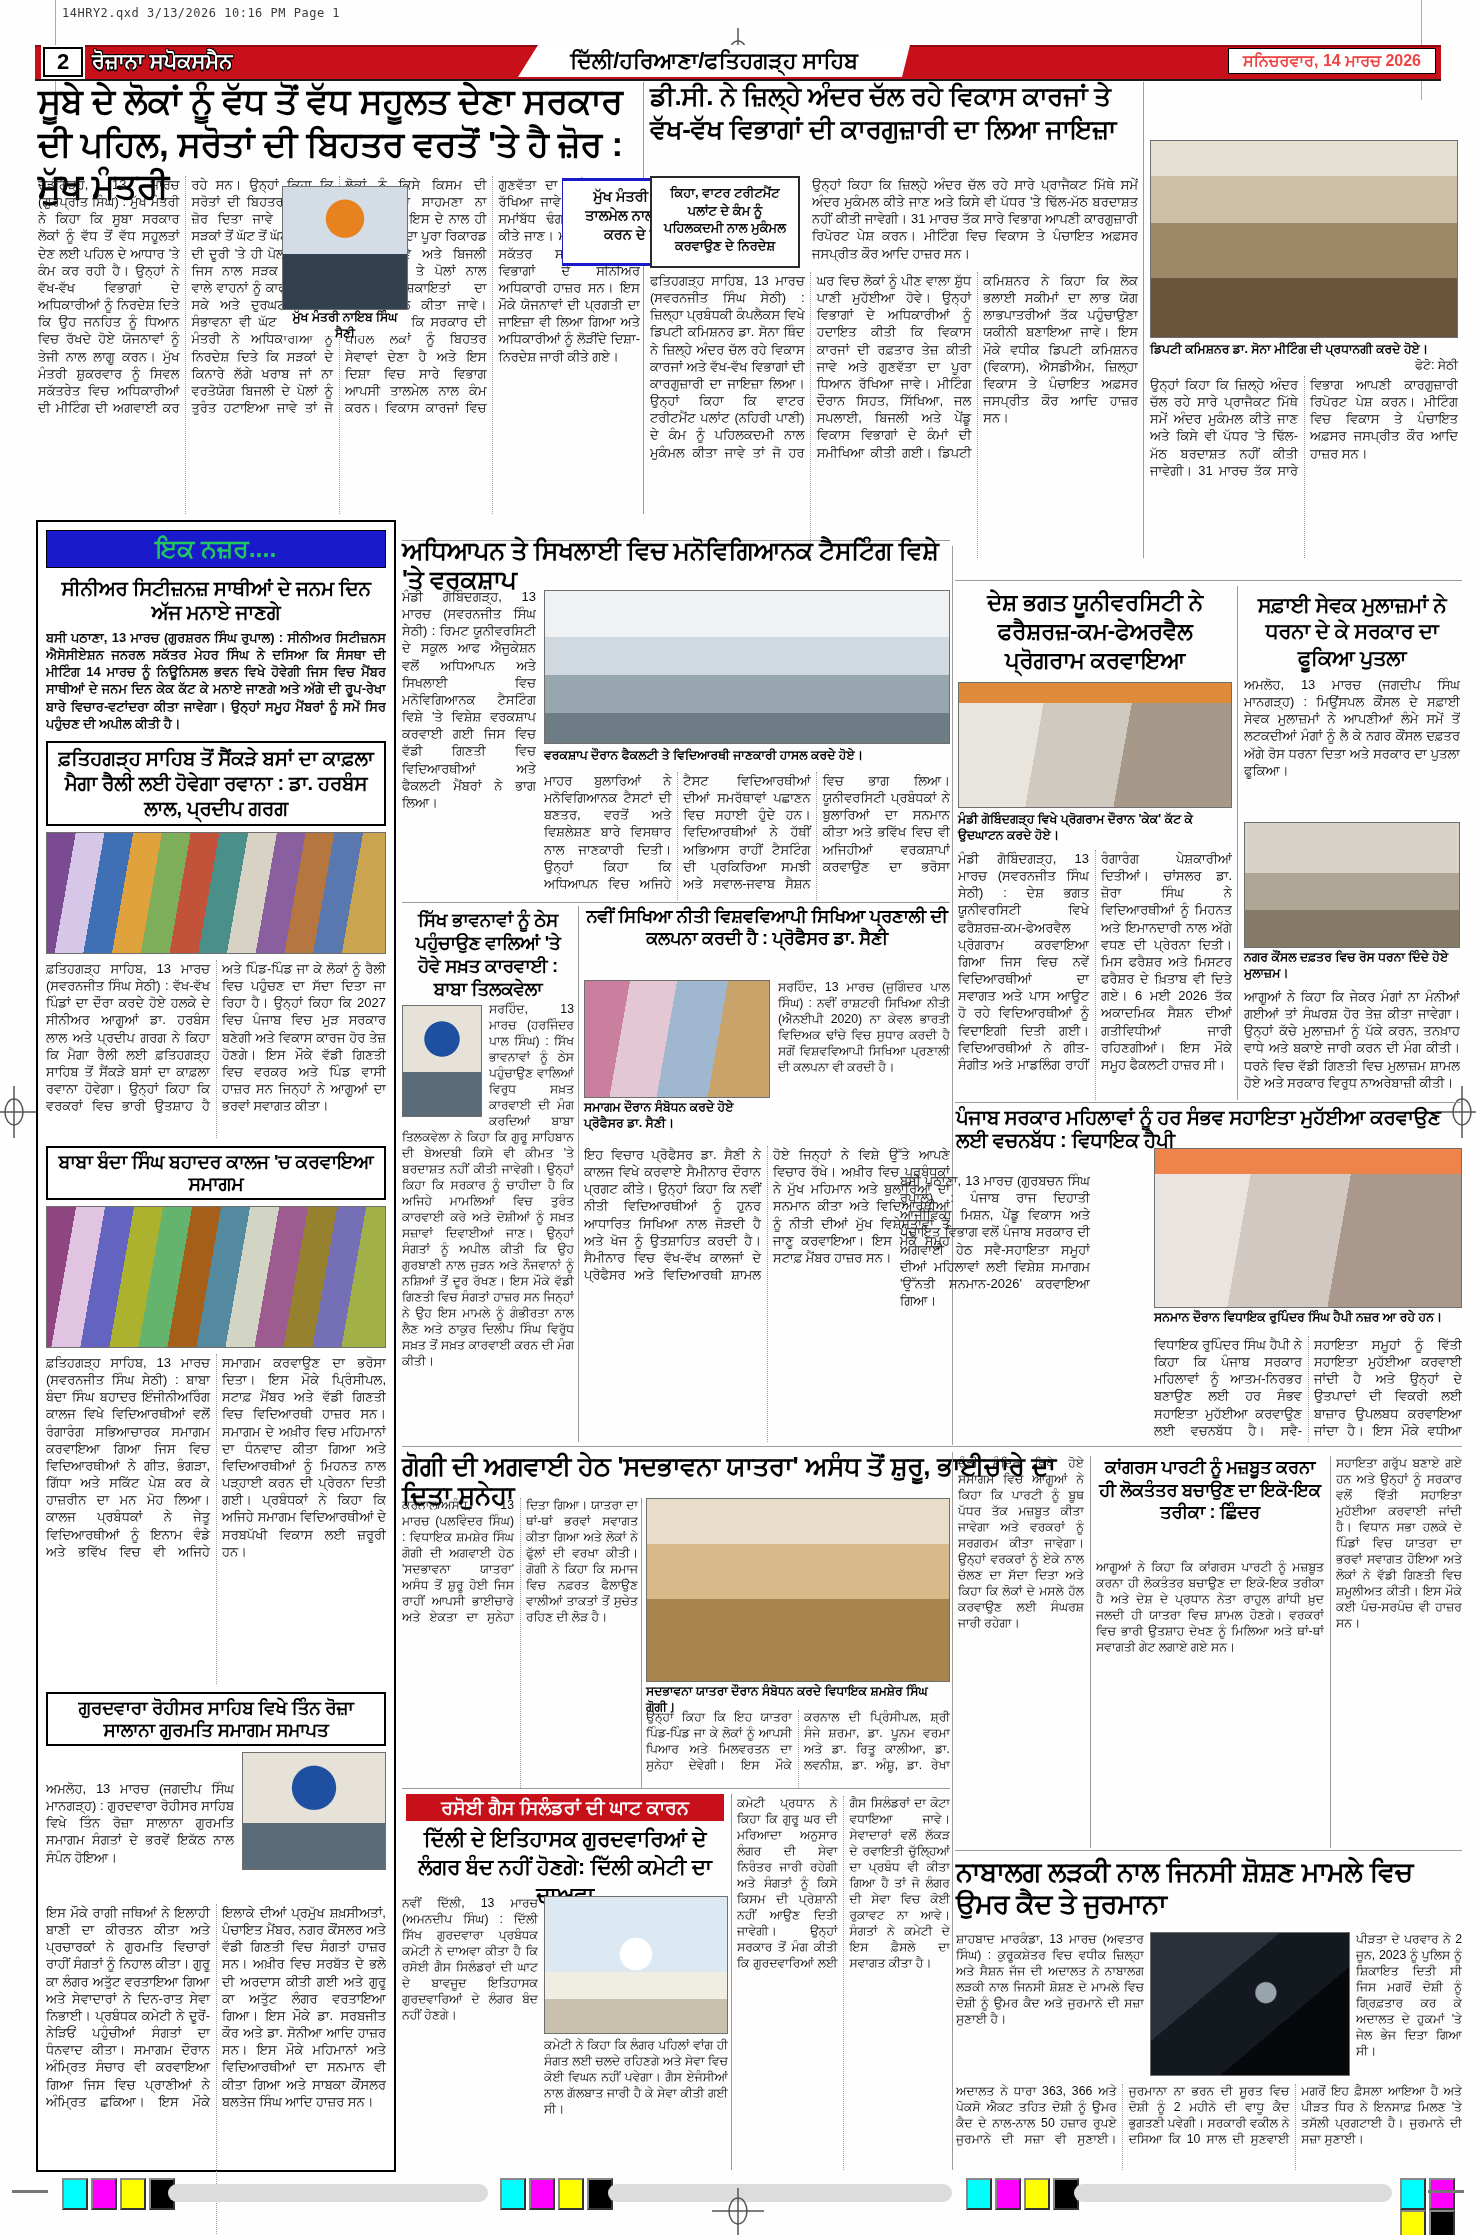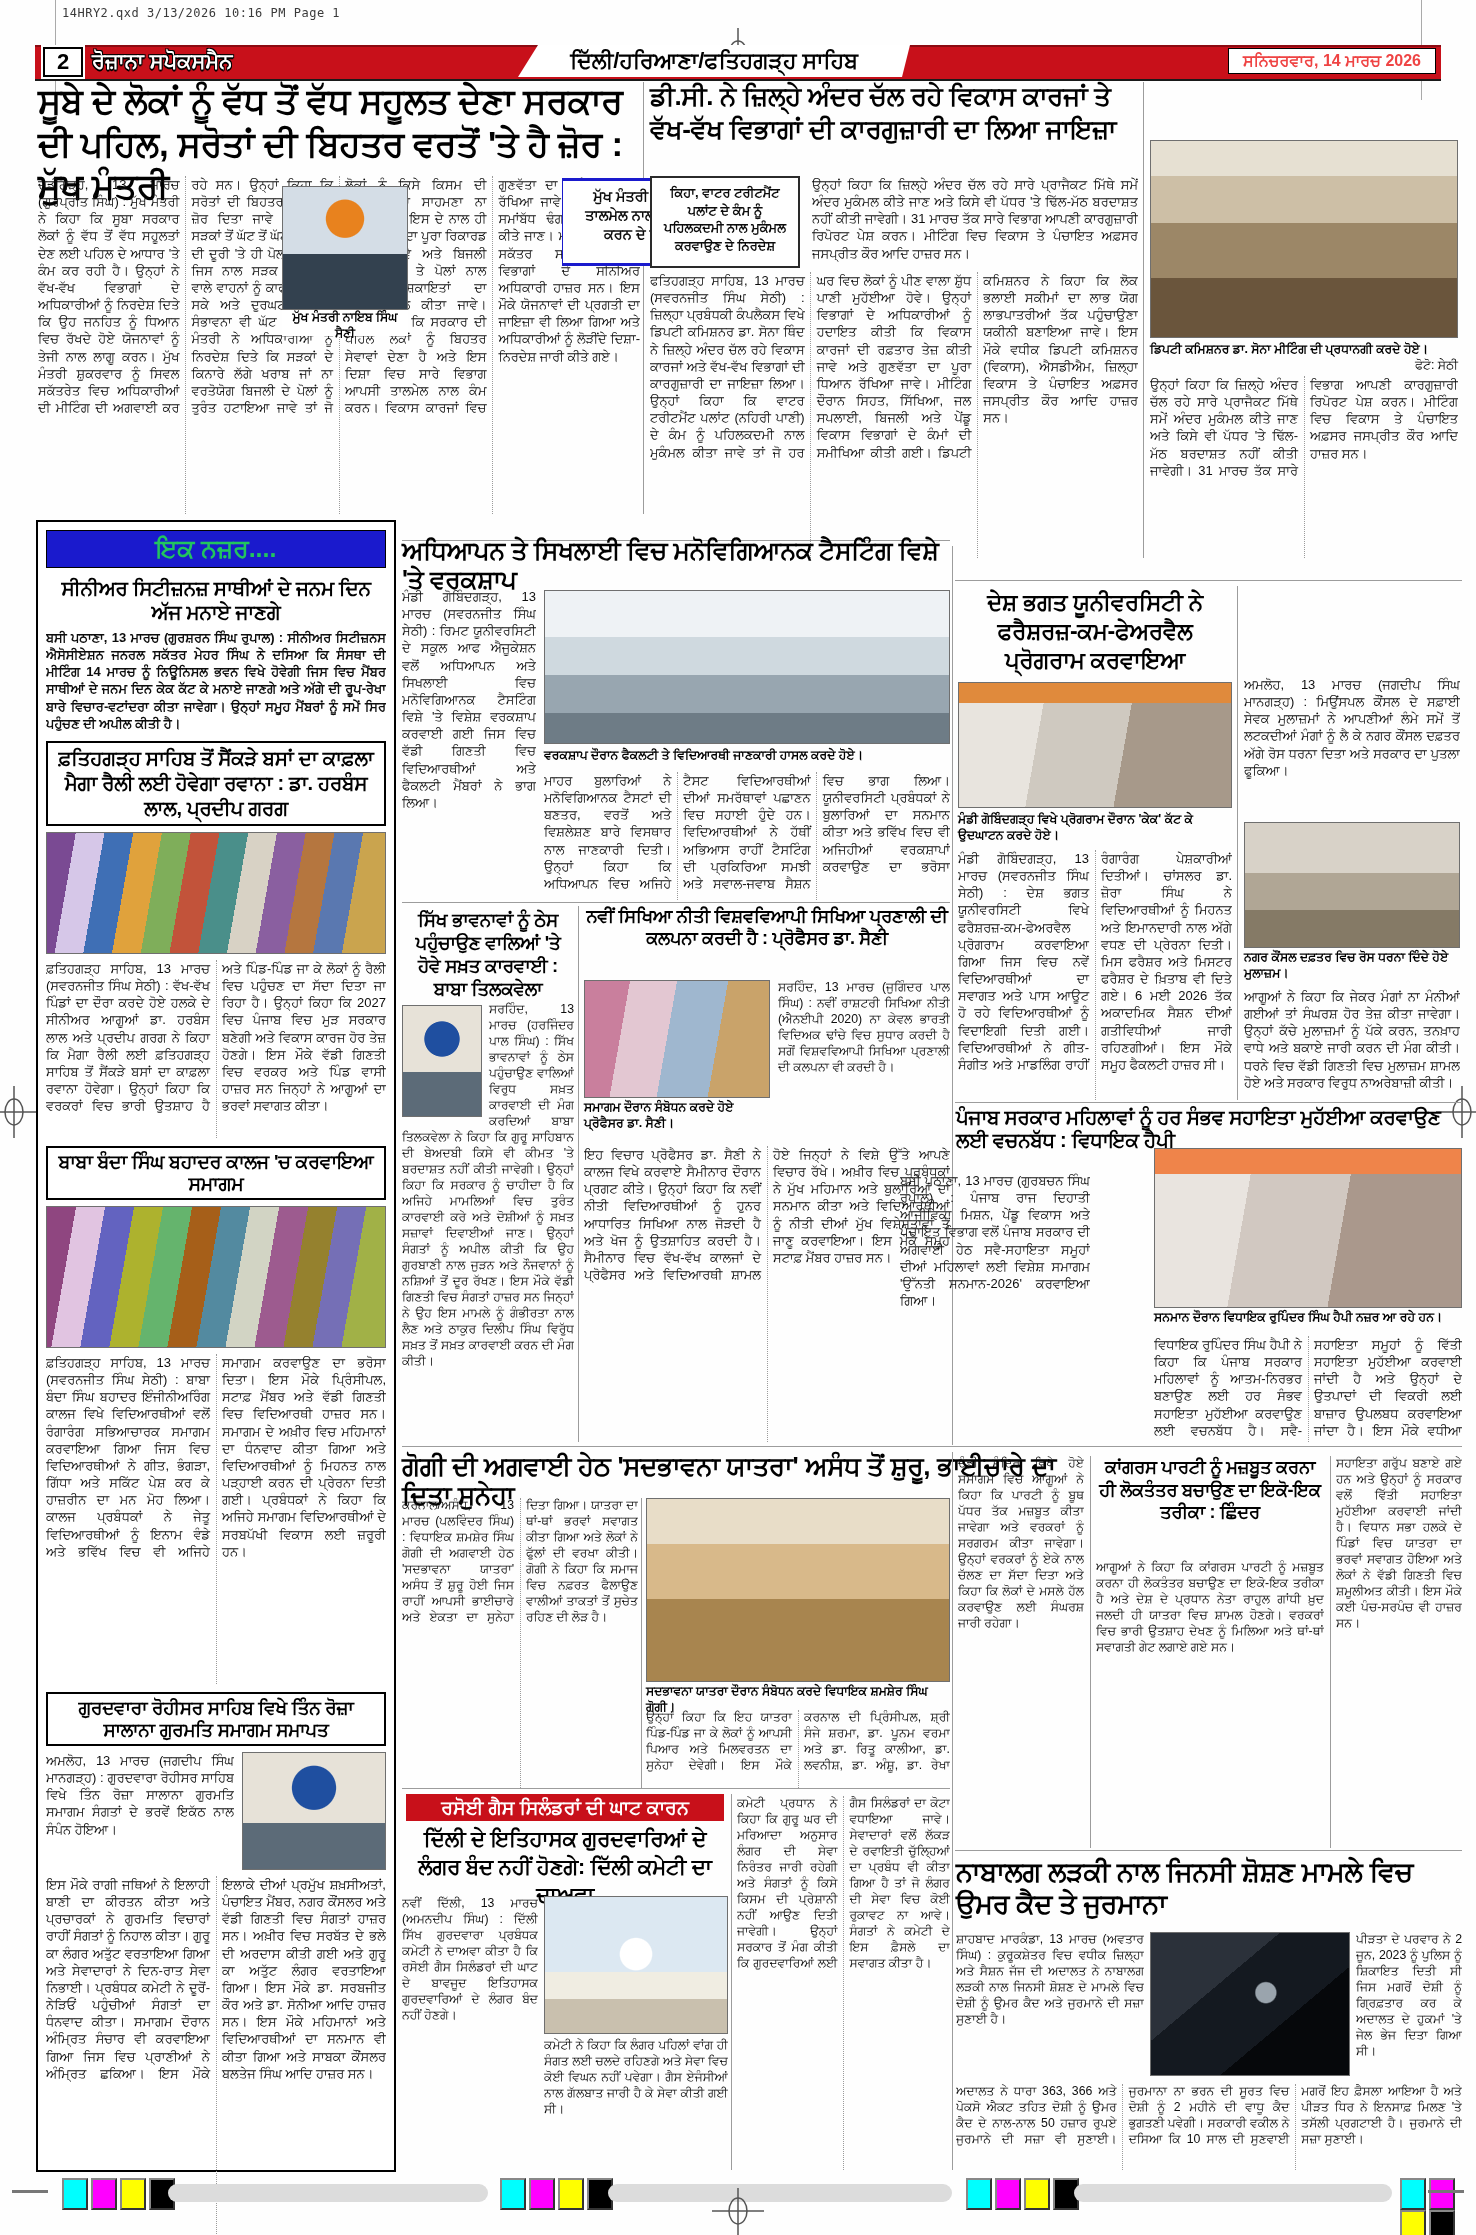--- a/index.html
+++ b/index.html
@@ -121,21 +121,21 @@
     <div class="hx center" style="font-size:20px;margin-top:8px;line-height:1.2;">ਸੀਨੀਅਰ ਸਿਟੀਜ਼ਨਜ਼ ਸਾਥੀਆਂ ਦੇ ਜਨਮ ਦਿਨ ਅੱਜ ਮਨਾਏ ਜਾਣਗੇ</div>
     <div class="body" style="height:104px;margin-top:5px;font-weight:600;">ਬਸੀ ਪਠਾਣਾ, 13 ਮਾਰਚ (ਗੁਰਸ਼ਰਨ ਸਿੰਘ ਰੁਪਾਲ) : ਸੀਨੀਅਰ ਸਿਟੀਜ਼ਨਸ ਐਸੋਸੀਏਸ਼ਨ ਜਨਰਲ ਸਕੱਤਰ ਮੇਹਰ ਸਿੰਘ ਨੇ ਦਸਿਆ ਕਿ ਸੰਸਥਾ ਦੀ ਮੀਟਿੰਗ 14 ਮਾਰਚ ਨੂੰ ਨਿਊਨਿਸਲ ਭਵਨ ਵਿਖੇ ਹੋਵੇਗੀ ਜਿਸ ਵਿਚ ਮੈਂਬਰ ਸਾਥੀਆਂ ਦੇ ਜਨਮ ਦਿਨ ਕੇਕ ਕੱਟ ਕੇ ਮਨਾਏ ਜਾਣਗੇ ਅਤੇ ਅੱਗੇ ਦੀ ਰੂਪ-ਰੇਖਾ ਬਾਰੇ ਵਿਚਾਰ-ਵਟਾਂਦਰਾ ਕੀਤਾ ਜਾਵੇਗਾ। ਉਨ੍ਹਾਂ ਸਮੂਹ ਮੈਂਬਰਾਂ ਨੂੰ ਸਮੇਂ ਸਿਰ ਪਹੁੰਚਣ ਦੀ ਅਪੀਲ ਕੀਤੀ ਹੈ।</div>
     <div class="hx center boxhead" style="font-size:20px;margin-top:8px;line-height:1.25;">ਫ਼ਤਿਹਗੜ੍ਹ ਸਾਹਿਬ ਤੋਂ ਸੈਂਕੜੇ ਬਸਾਂ ਦਾ ਕਾਫ਼ਲਾ ਮੈਗਾ ਰੈਲੀ ਲਈ ਹੋਵੇਗਾ ਰਵਾਨਾ : ਡਾ. ਹਰਬੰਸ ਲਾਲ, ਪ੍ਰਦੀਪ ਗਰਗ</div>
     <div class="photo ph-group" style="height:122px;margin-top:6px;"></div>
     <div class="body cols2" style="height:178px;margin-top:6px;">ਫ਼ਤਿਹਗੜ੍ਹ ਸਾਹਿਬ, 13 ਮਾਰਚ (ਸਵਰਨਜੀਤ ਸਿੰਘ ਸੇਠੀ) : ਵੱਖ-ਵੱਖ ਪਿੰਡਾਂ ਦਾ ਦੌਰਾ ਕਰਦੇ ਹੋਏ ਹਲਕੇ ਦੇ ਸੀਨੀਅਰ ਆਗੂਆਂ ਡਾ. ਹਰਬੰਸ ਲਾਲ ਅਤੇ ਪ੍ਰਦੀਪ ਗਰਗ ਨੇ ਕਿਹਾ ਕਿ ਮੈਗਾ ਰੈਲੀ ਲਈ ਫ਼ਤਿਹਗੜ੍ਹ ਸਾਹਿਬ ਤੋਂ ਸੈਂਕੜੇ ਬਸਾਂ ਦਾ ਕਾਫ਼ਲਾ ਰਵਾਨਾ ਹੋਵੇਗਾ। ਉਨ੍ਹਾਂ ਕਿਹਾ ਕਿ ਵਰਕਰਾਂ ਵਿਚ ਭਾਰੀ ਉਤਸ਼ਾਹ ਹੈ ਅਤੇ ਪਿੰਡ-ਪਿੰਡ ਜਾ ਕੇ ਲੋਕਾਂ ਨੂੰ ਰੈਲੀ ਵਿਚ ਪਹੁੰਚਣ ਦਾ ਸੱਦਾ ਦਿਤਾ ਜਾ ਰਿਹਾ ਹੈ। ਉਨ੍ਹਾਂ ਕਿਹਾ ਕਿ 2027 ਵਿਚ ਪੰਜਾਬ ਵਿਚ ਮੁੜ ਸਰਕਾਰ ਬਣੇਗੀ ਅਤੇ ਵਿਕਾਸ ਕਾਰਜ ਹੋਰ ਤੇਜ਼ ਹੋਣਗੇ। ਇਸ ਮੌਕੇ ਵੱਡੀ ਗਿਣਤੀ ਵਿਚ ਵਰਕਰ ਅਤੇ ਪਿੰਡ ਵਾਸੀ ਹਾਜ਼ਰ ਸਨ ਜਿਨ੍ਹਾਂ ਨੇ ਆਗੂਆਂ ਦਾ ਭਰਵਾਂ ਸਵਾਗਤ ਕੀਤਾ।</div>
     <div class="hx center boxhead" style="font-size:19px;margin-top:8px;">ਬਾਬਾ ਬੰਦਾ ਸਿੰਘ ਬਹਾਦਰ ਕਾਲਜ 'ਚ ਕਰਵਾਇਆ ਸਮਾਗਮ</div>
     <div class="photo ph-group" style="height:142px;margin-top:6px;filter:hue-rotate(25deg);"></div>
     <div class="body cols2" style="height:330px;margin-top:6px;">ਫ਼ਤਿਹਗੜ੍ਹ ਸਾਹਿਬ, 13 ਮਾਰਚ (ਸਵਰਨਜੀਤ ਸਿੰਘ ਸੇਠੀ) : ਬਾਬਾ ਬੰਦਾ ਸਿੰਘ ਬਹਾਦਰ ਇੰਜੀਨੀਅਰਿੰਗ ਕਾਲਜ ਵਿਖੇ ਵਿਦਿਆਰਥੀਆਂ ਵਲੋਂ ਰੰਗਾਰੰਗ ਸਭਿਆਚਾਰਕ ਸਮਾਗਮ ਕਰਵਾਇਆ ਗਿਆ ਜਿਸ ਵਿਚ ਵਿਦਿਆਰਥੀਆਂ ਨੇ ਗੀਤ, ਭੰਗੜਾ, ਗਿੱਧਾ ਅਤੇ ਸਕਿੱਟ ਪੇਸ਼ ਕਰ ਕੇ ਹਾਜ਼ਰੀਨ ਦਾ ਮਨ ਮੋਹ ਲਿਆ। ਕਾਲਜ ਪ੍ਰਬੰਧਕਾਂ ਨੇ ਜੇਤੂ ਵਿਦਿਆਰਥੀਆਂ ਨੂੰ ਇਨਾਮ ਵੰਡੇ ਅਤੇ ਭਵਿੱਖ ਵਿਚ ਵੀ ਅਜਿਹੇ ਸਮਾਗਮ ਕਰਵਾਉਣ ਦਾ ਭਰੋਸਾ ਦਿਤਾ। ਇਸ ਮੌਕੇ ਪ੍ਰਿੰਸੀਪਲ, ਸਟਾਫ਼ ਮੈਂਬਰ ਅਤੇ ਵੱਡੀ ਗਿਣਤੀ ਵਿਚ ਵਿਦਿਆਰਥੀ ਹਾਜ਼ਰ ਸਨ। ਸਮਾਗਮ ਦੇ ਅਖ਼ੀਰ ਵਿਚ ਮਹਿਮਾਨਾਂ ਦਾ ਧੰਨਵਾਦ ਕੀਤਾ ਗਿਆ ਅਤੇ ਵਿਦਿਆਰਥੀਆਂ ਨੂੰ ਮਿਹਨਤ ਨਾਲ ਪੜ੍ਹਾਈ ਕਰਨ ਦੀ ਪ੍ਰੇਰਨਾ ਦਿਤੀ ਗਈ। ਪ੍ਰਬੰਧਕਾਂ ਨੇ ਕਿਹਾ ਕਿ ਅਜਿਹੇ ਸਮਾਗਮ ਵਿਦਿਆਰਥੀਆਂ ਦੇ ਸਰਬਪੱਖੀ ਵਿਕਾਸ ਲਈ ਜ਼ਰੂਰੀ ਹਨ।</div>
     <div class="hx center boxhead" style="font-size:18.5px;margin-top:8px;">ਗੁਰਦਵਾਰਾ ਰੋਹੀਸਰ ਸਾਹਿਬ ਵਿਖੇ ਤਿੰਨ ਰੋਜ਼ਾ ਸਾਲਾਨਾ ਗੁਰਮਤਿ ਸਮਾਗਮ ਸਮਾਪਤ</div>
     <div style="display:flex;gap:8px;margin-top:6px;">
-      <div class="body" style="width:188px;height:118px;">ਅਮਲੋਹ, 13 ਮਾਰਚ (ਜਗਦੀਪ ਸਿੰਘ ਮਾਨਗੜ੍ਹ) : ਗੁਰਦਵਾਰਾ ਰੋਹੀਸਰ ਸਾਹਿਬ ਵਿਖੇ ਤਿੰਨ ਰੋਜ਼ਾ ਸਾਲਾਨਾ ਗੁਰਮਤਿ ਸਮਾਗਮ ਸੰਗਤਾਂ ਦੇ ਭਰਵੇਂ ਇਕੱਠ ਨਾਲ ਸੰਪੰਨ ਹੋਇਆ।</div>
+      <div class="body" style="width:188px;height:118px;margin-top:28px;">ਅਮਲੋਹ, 13 ਮਾਰਚ (ਜਗਦੀਪ ਸਿੰਘ ਮਾਨਗੜ੍ਹ) : ਗੁਰਦਵਾਰਾ ਰੋਹੀਸਰ ਸਾਹਿਬ ਵਿਖੇ ਤਿੰਨ ਰੋਜ਼ਾ ਸਾਲਾਨਾ ਗੁਰਮਤਿ ਸਮਾਗਮ ਸੰਗਤਾਂ ਦੇ ਭਰਵੇਂ ਇਕੱਠ ਨਾਲ ਸੰਪੰਨ ਹੋਇਆ।</div>
       <div class="photo ph-turban" style="width:144px;height:118px;"></div>
     </div>
     <div class="body cols2" style="height:372px;margin-top:6px;">ਇਸ ਮੌਕੇ ਰਾਗੀ ਜਥਿਆਂ ਨੇ ਇਲਾਹੀ ਬਾਣੀ ਦਾ ਕੀਰਤਨ ਕੀਤਾ ਅਤੇ ਪ੍ਰਚਾਰਕਾਂ ਨੇ ਗੁਰਮਤਿ ਵਿਚਾਰਾਂ ਰਾਹੀਂ ਸੰਗਤਾਂ ਨੂੰ ਨਿਹਾਲ ਕੀਤਾ। ਗੁਰੂ ਕਾ ਲੰਗਰ ਅਤੁੱਟ ਵਰਤਾਇਆ ਗਿਆ ਅਤੇ ਸੇਵਾਦਾਰਾਂ ਨੇ ਦਿਨ-ਰਾਤ ਸੇਵਾ ਨਿਭਾਈ। ਪ੍ਰਬੰਧਕ ਕਮੇਟੀ ਨੇ ਦੂਰੋਂ-ਨੇੜਿਓਂ ਪਹੁੰਚੀਆਂ ਸੰਗਤਾਂ ਦਾ ਧੰਨਵਾਦ ਕੀਤਾ। ਸਮਾਗਮ ਦੌਰਾਨ ਅੰਮ੍ਰਿਤ ਸੰਚਾਰ ਵੀ ਕਰਵਾਇਆ ਗਿਆ ਜਿਸ ਵਿਚ ਪ੍ਰਾਣੀਆਂ ਨੇ ਅੰਮ੍ਰਿਤ ਛਕਿਆ। ਇਸ ਮੌਕੇ ਇਲਾਕੇ ਦੀਆਂ ਪ੍ਰਮੁੱਖ ਸ਼ਖ਼ਸੀਅਤਾਂ, ਪੰਚਾਇਤ ਮੈਂਬਰ, ਨਗਰ ਕੌਂਸਲਰ ਅਤੇ ਵੱਡੀ ਗਿਣਤੀ ਵਿਚ ਸੰਗਤਾਂ ਹਾਜ਼ਰ ਸਨ। ਅਖ਼ੀਰ ਵਿਚ ਸਰਬੱਤ ਦੇ ਭਲੇ ਦੀ ਅਰਦਾਸ ਕੀਤੀ ਗਈ ਅਤੇ ਗੁਰੂ ਕਾ ਅਤੁੱਟ ਲੰਗਰ ਵਰਤਾਇਆ ਗਿਆ। ਇਸ ਮੌਕੇ ਡਾ. ਸਰਬਜੀਤ ਕੌਰ ਅਤੇ ਡਾ. ਸੋਨੀਆ ਆਦਿ ਹਾਜ਼ਰ ਸਨ। ਇਸ ਮੌਕੇ ਮਹਿਮਾਨਾਂ ਅਤੇ ਵਿਦਿਆਰਥੀਆਂ ਦਾ ਸਨਮਾਨ ਵੀ ਕੀਤਾ ਗਿਆ ਅਤੇ ਸਾਬਕਾ ਕੌਂਸਲਰ ਬਲਤੇਜ ਸਿੰਘ ਆਦਿ ਹਾਜ਼ਰ ਸਨ।</div>
   </div>
 
   <div class="abs hrule" style="left:402px;top:540px;width:548px;"></div>
   <div class="abs hrule" style="left:955px;top:580px;width:507px;"></div>
   <div class="abs vr" style="left:952px;top:546px;height:899px;"></div>
   <div class="abs vr" style="left:1237px;top:586px;height:514px;"></div>
 
@@ -157,20 +157,21 @@
   <div class="abs photo ph-women" style="left:584px;top:980px;width:186px;height:118px;"></div>
   <div class="abs cap" style="left:584px;top:1100px;width:186px;">ਸਮਾਗਮ ਦੌਰਾਨ ਸੰਬੋਧਨ ਕਰਦੇ ਹੋਏ ਪ੍ਰੋਫੈਸਰ ਡਾ. ਸੈਣੀ।</div>
   <div class="abs body sm" style="left:778px;top:980px;width:172px;height:160px;">ਸਰਹਿੰਦ, 13 ਮਾਰਚ (ਜੁਗਿੰਦਰ ਪਾਲ ਸਿੰਘ) : ਨਵੀਂ ਰਾਸ਼ਟਰੀ ਸਿਖਿਆ ਨੀਤੀ (ਐਨਈਪੀ 2020) ਨਾ ਕੇਵਲ ਭਾਰਤੀ ਵਿਦਿਅਕ ਢਾਂਚੇ ਵਿਚ ਸੁਧਾਰ ਕਰਦੀ ਹੈ ਸਗੋਂ ਵਿਸ਼ਵਵਿਆਪੀ ਸਿਖਿਆ ਪ੍ਰਣਾਲੀ ਦੀ ਕਲਪਨਾ ਵੀ ਕਰਦੀ ਹੈ।</div>
   <div class="abs body cols2" style="left:584px;top:1146px;width:366px;height:296px;">ਇਹ ਵਿਚਾਰ ਪ੍ਰੋਫੈਸਰ ਡਾ. ਸੈਣੀ ਨੇ ਕਾਲਜ ਵਿਖੇ ਕਰਵਾਏ ਸੈਮੀਨਾਰ ਦੌਰਾਨ ਪ੍ਰਗਟ ਕੀਤੇ। ਉਨ੍ਹਾਂ ਕਿਹਾ ਕਿ ਨਵੀਂ ਨੀਤੀ ਵਿਦਿਆਰਥੀਆਂ ਨੂੰ ਹੁਨਰ ਆਧਾਰਿਤ ਸਿਖਿਆ ਨਾਲ ਜੋੜਦੀ ਹੈ ਅਤੇ ਖੋਜ ਨੂੰ ਉਤਸ਼ਾਹਿਤ ਕਰਦੀ ਹੈ। ਸੈਮੀਨਾਰ ਵਿਚ ਵੱਖ-ਵੱਖ ਕਾਲਜਾਂ ਦੇ ਪ੍ਰੋਫੈਸਰ ਅਤੇ ਵਿਦਿਆਰਥੀ ਸ਼ਾਮਲ ਹੋਏ ਜਿਨ੍ਹਾਂ ਨੇ ਵਿਸ਼ੇ ਉੱਤੇ ਆਪਣੇ ਵਿਚਾਰ ਰੱਖੇ। ਅਖ਼ੀਰ ਵਿਚ ਪ੍ਰਬੰਧਕਾਂ ਨੇ ਮੁੱਖ ਮਹਿਮਾਨ ਅਤੇ ਬੁਲਾਰਿਆਂ ਦਾ ਸਨਮਾਨ ਕੀਤਾ ਅਤੇ ਵਿਦਿਆਰਥੀਆਂ ਨੂੰ ਨੀਤੀ ਦੀਆਂ ਮੁੱਖ ਵਿਸ਼ੇਸ਼ਤਾਵਾਂ ਤੋਂ ਜਾਣੂ ਕਰਵਾਇਆ। ਇਸ ਮੌਕੇ ਸਮੂਹ ਸਟਾਫ਼ ਮੈਂਬਰ ਹਾਜ਼ਰ ਸਨ।</div>
 
   <div class="abs hx center" style="left:958px;top:588px;width:274px;font-size:23px;line-height:1.25;">ਦੇਸ਼ ਭਗਤ ਯੂਨੀਵਰਸਿਟੀ ਨੇ ਫਰੈਸ਼ਰਜ਼-ਕਮ-ਫੇਅਰਵੈਲ ਪ੍ਰੋਗਰਾਮ ਕਰਵਾਇਆ</div>
   <div class="abs photo ph-event" style="left:958px;top:682px;width:274px;height:126px;"></div>
   <div class="abs cap" style="left:958px;top:812px;width:274px;">ਮੰਡੀ ਗੋਬਿੰਦਗੜ੍ਹ ਵਿਖੇ ਪ੍ਰੋਗਰਾਮ ਦੌਰਾਨ 'ਕੇਕ' ਕੱਟ ਕੇ ਉਦਘਾਟਨ ਕਰਦੇ ਹੋਏ।</div>
   <div class="abs body cols2" style="left:958px;top:850px;width:274px;height:250px;">ਮੰਡੀ ਗੋਬਿੰਦਗੜ੍ਹ, 13 ਮਾਰਚ (ਸਵਰਨਜੀਤ ਸਿੰਘ ਸੇਠੀ) : ਦੇਸ਼ ਭਗਤ ਯੂਨੀਵਰਸਿਟੀ ਵਿਖੇ ਫਰੈਸ਼ਰਜ਼-ਕਮ-ਫੇਅਰਵੈਲ ਪ੍ਰੋਗਰਾਮ ਕਰਵਾਇਆ ਗਿਆ ਜਿਸ ਵਿਚ ਨਵੇਂ ਵਿਦਿਆਰਥੀਆਂ ਦਾ ਸਵਾਗਤ ਅਤੇ ਪਾਸ ਆਊਟ ਹੋ ਰਹੇ ਵਿਦਿਆਰਥੀਆਂ ਨੂੰ ਵਿਦਾਇਗੀ ਦਿਤੀ ਗਈ। ਵਿਦਿਆਰਥੀਆਂ ਨੇ ਗੀਤ-ਸੰਗੀਤ ਅਤੇ ਮਾਡਲਿੰਗ ਰਾਹੀਂ ਰੰਗਾਰੰਗ ਪੇਸ਼ਕਾਰੀਆਂ ਦਿਤੀਆਂ। ਚਾਂਸਲਰ ਡਾ. ਜ਼ੋਰਾ ਸਿੰਘ ਨੇ ਵਿਦਿਆਰਥੀਆਂ ਨੂੰ ਮਿਹਨਤ ਅਤੇ ਇਮਾਨਦਾਰੀ ਨਾਲ ਅੱਗੇ ਵਧਣ ਦੀ ਪ੍ਰੇਰਨਾ ਦਿਤੀ। ਮਿਸ ਫਰੈਸ਼ਰ ਅਤੇ ਮਿਸਟਰ ਫਰੈਸ਼ਰ ਦੇ ਖ਼ਿਤਾਬ ਵੀ ਦਿਤੇ ਗਏ। 6 ਮਈ 2026 ਤੱਕ ਅਕਾਦਮਿਕ ਸੈਸ਼ਨ ਦੀਆਂ ਗਤੀਵਿਧੀਆਂ ਜਾਰੀ ਰਹਿਣਗੀਆਂ। ਇਸ ਮੌਕੇ ਸਮੂਹ ਫੈਕਲਟੀ ਹਾਜ਼ਰ ਸੀ।</div>
 
+  <div class="abs hx center" style="left:1244px;top:592px;width:216px;font-size:21px;line-height:1.25;">ਸਫ਼ਾਈ ਸੇਵਕ ਮੁਲਾਜ਼ਮਾਂ ਨੇ ਧਰਨਾ ਦੇ ਕੇ ਸਰਕਾਰ ਦਾ ਫੂਕਿਆ ਪੁਤਲਾ</div>
   <div class="abs body" style="left:1244px;top:676px;width:216px;height:142px;">ਅਮਲੋਹ, 13 ਮਾਰਚ (ਜਗਦੀਪ ਸਿੰਘ ਮਾਨਗੜ੍ਹ) : ਮਿਉਂਸਪਲ ਕੌਂਸਲ ਦੇ ਸਫ਼ਾਈ ਸੇਵਕ ਮੁਲਾਜ਼ਮਾਂ ਨੇ ਆਪਣੀਆਂ ਲੰਮੇ ਸਮੇਂ ਤੋਂ ਲਟਕਦੀਆਂ ਮੰਗਾਂ ਨੂੰ ਲੈ ਕੇ ਨਗਰ ਕੌਂਸਲ ਦਫ਼ਤਰ ਅੱਗੇ ਰੋਸ ਧਰਨਾ ਦਿਤਾ ਅਤੇ ਸਰਕਾਰ ਦਾ ਪੁਤਲਾ ਫੂਕਿਆ।</div>
   <div class="abs photo ph-dharna" style="left:1244px;top:822px;width:216px;height:126px;"></div>
   <div class="abs cap" style="left:1244px;top:950px;width:216px;">ਨਗਰ ਕੌਂਸਲ ਦਫ਼ਤਰ ਵਿਚ ਰੋਸ ਧਰਨਾ ਦਿੰਦੇ ਹੋਏ ਮੁਲਾਜ਼ਮ।</div>
   <div class="abs body" style="left:1244px;top:988px;width:216px;height:112px;">ਆਗੂਆਂ ਨੇ ਕਿਹਾ ਕਿ ਜੇਕਰ ਮੰਗਾਂ ਨਾ ਮੰਨੀਆਂ ਗਈਆਂ ਤਾਂ ਸੰਘਰਸ਼ ਹੋਰ ਤੇਜ਼ ਕੀਤਾ ਜਾਵੇਗਾ। ਉਨ੍ਹਾਂ ਕੱਚੇ ਮੁਲਾਜ਼ਮਾਂ ਨੂੰ ਪੱਕੇ ਕਰਨ, ਤਨਖ਼ਾਹ ਵਾਧੇ ਅਤੇ ਬਕਾਏ ਜਾਰੀ ਕਰਨ ਦੀ ਮੰਗ ਕੀਤੀ। ਧਰਨੇ ਵਿਚ ਵੱਡੀ ਗਿਣਤੀ ਵਿਚ ਮੁਲਾਜ਼ਮ ਸ਼ਾਮਲ ਹੋਏ ਅਤੇ ਸਰਕਾਰ ਵਿਰੁਧ ਨਾਅਰੇਬਾਜ਼ੀ ਕੀਤੀ।</div>
 
   <div class="abs hrule" style="left:955px;top:1102px;width:507px;"></div>
   <div class="abs hx" style="left:956px;top:1106px;width:506px;font-size:20px;line-height:1.15;">ਪੰਜਾਬ ਸਰਕਾਰ ਮਹਿਲਾਵਾਂ ਨੂੰ ਹਰ ਸੰਭਵ ਸਹਾਇਤਾ ਮੁਹੱਈਆ ਕਰਵਾਉਣ ਲਈ ਵਚਨਬੱਧ : ਵਿਧਾਇਕ ਹੈਪੀ</div>
   <div class="abs body" style="left:900px;top:1148px;width:190px;height:294px;margin-top:24px;">ਬਸੀ ਪਠਾਣਾ, 13 ਮਾਰਚ (ਗੁਰਬਚਨ ਸਿੰਘ ਰੁਪਾਲ) : ਪੰਜਾਬ ਰਾਜ ਦਿਹਾਤੀ ਆਜੀਵਿਕਾ ਮਿਸ਼ਨ, ਪੇਂਡੂ ਵਿਕਾਸ ਅਤੇ ਪੰਚਾਇਤ ਵਿਭਾਗ ਵਲੋਂ ਪੰਜਾਬ ਸਰਕਾਰ ਦੀ ਅਗਵਾਈ ਹੇਠ ਸਵੈ-ਸਹਾਇਤਾ ਸਮੂਹਾਂ ਦੀਆਂ ਮਹਿਲਾਵਾਂ ਲਈ ਵਿਸ਼ੇਸ਼ ਸਮਾਗਮ 'ਉੱਨਤੀ ਸਨਮਾਨ-2026' ਕਰਵਾਇਆ ਗਿਆ।</div>
   <div class="abs photo ph-event" style="left:1154px;top:1148px;width:308px;height:160px;filter:hue-rotate(-10deg);"></div>
   <div class="abs cap" style="left:1154px;top:1310px;width:308px;">ਸਨਮਾਨ ਦੌਰਾਨ ਵਿਧਾਇਕ ਰੁਪਿੰਦਰ ਸਿੰਘ ਹੈਪੀ ਨਜ਼ਰ ਆ ਰਹੇ ਹਨ।</div>

